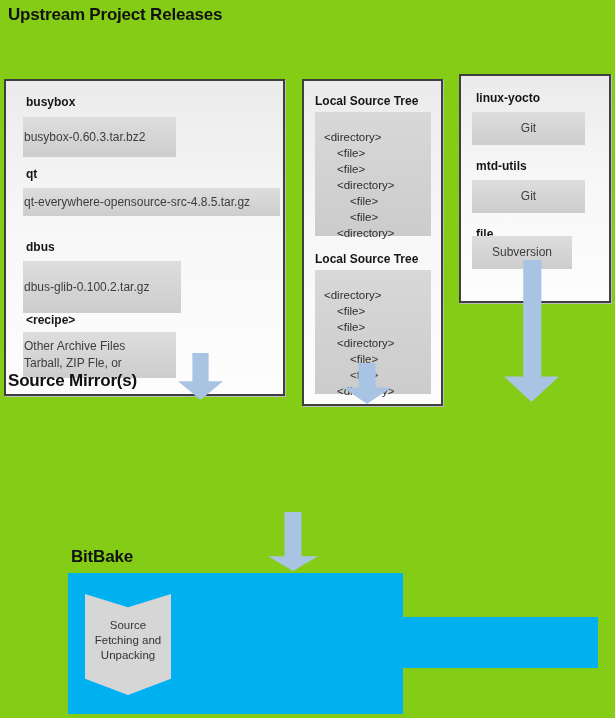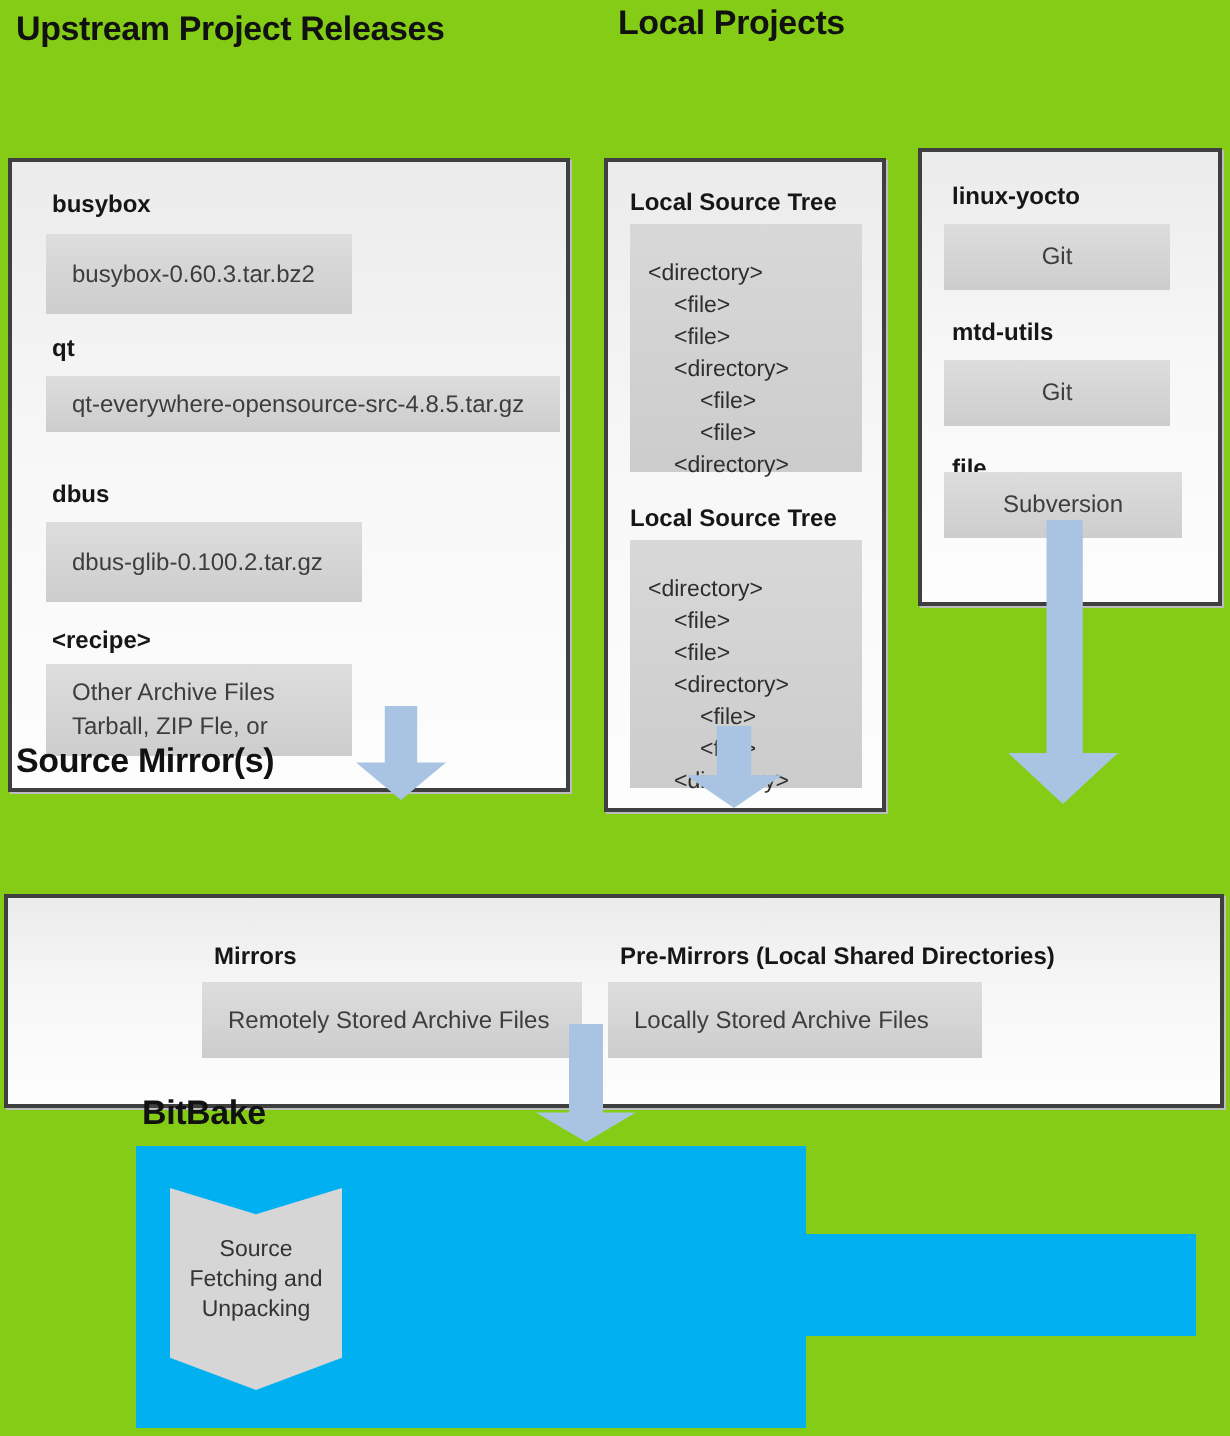--- a/index.html
+++ b/index.html
@@ -21,21 +21,21 @@
   }
   .lbl{
     position:absolute;font-size:12px;font-weight:bold;color:#161616;
     white-space:nowrap;
   }
   .gbox{
     position:absolute;box-sizing:border-box;
     background:linear-gradient(180deg,#dddddd 0%,#cdcdcd 100%);
     color:#3d3d3d;font-size:12px;
     display:flex;flex-direction:column;justify-content:center;
-    padding-left:13px;line-height:17px;
+    padding-left:1px;line-height:17px;
   }
   .gbox.center{align-items:center;padding-left:0;}
   .tree{
     position:absolute;box-sizing:border-box;
     background:linear-gradient(180deg,#d8d8d8 0%,#cccccc 100%);
     color:#2e2e2e;font-size:11.5px;line-height:16px;
     padding-top:17px;
   }
   .tl0{padding-left:9px;}
   .tl1{padding-left:22px;}
@@ -68,30 +68,29 @@
 
   <div class="title" style="left:8px;top:5px">Upstream Project Releases</div>
   <div class="panel" style="left:4px;top:35px;width:281px;height:317px">
     <div class="lbl" style="left:20px;top:14px">busybox</div>
     <div class="gbox" style="left:17px;top:36px;width:153px;height:40px">busybox-0.60.3.tar.bz2</div>
 
     <div class="lbl" style="left:20px;top:86px">qt</div>
     <div class="gbox" style="left:17px;top:107px;width:257px;height:28px">qt-everywhere-opensource-src-4.8.5.tar.gz</div>
 
     <div class="lbl" style="left:20px;top:159px">dbus</div>
-    <div class="gbox" style="left:17px;top:180px;width:158px;height:40px">dbus-glib-0.100.2.tar.gz</div>
+    <div class="gbox" style="left:17px;top:180px;width:158px;height:52px">dbus-glib-0.100.2.tar.gz</div>
 
     <div class="lbl" style="left:20px;top:232px">&lt;recipe&gt;</div>
     <div class="gbox" style="left:17px;top:251px;width:153px;height:46px">
       <div>Other Archive Files</div>
       <div>Tarball, ZIP Fle, or</div>
     </div>
   </div>
 
-  <div class="title" style="left:309px;top:2px">Local Projects</div>
   <div class="panel" style="left:302px;top:35px;width:141px;height:327px">
     <div class="lbl" style="left:11px;top:13px">Local Source Tree</div>
     <div class="tree" style="left:11px;top:31px;width:116px;height:124px">
       <div class="tl0">&lt;directory&gt;</div>
       <div class="tl1">&lt;file&gt;</div>
       <div class="tl1">&lt;file&gt;</div>
       <div class="tl1">&lt;directory&gt;</div>
       <div class="tl2">&lt;file&gt;</div>
       <div class="tl2">&lt;file&gt;</div>
       <div class="tl1">&lt;directory&gt;</div>
@@ -110,35 +109,28 @@
   </div>
 
   <div class="panel" style="left:459px;top:30px;width:152px;height:229px">
     <div class="lbl" style="left:15px;top:15px">linux-yocto</div>
     <div class="gbox center" style="left:11px;top:36px;width:113px;height:33px">Git</div>
 
     <div class="lbl" style="left:15px;top:83px">mtd-utils</div>
     <div class="gbox center" style="left:11px;top:104px;width:113px;height:33px">Git</div>
 
     <div class="lbl" style="left:15px;top:151px">file</div>
-    <div class="gbox center" style="left:11px;top:160px;width:119px;height:33px">Subversion</div>
+    <div class="gbox center" style="left:11px;top:160px;width:100px;height:33px">Subversion</div>
   </div>
 
   <div class="arrow a1"></div>
   <div class="arrow a2"></div>
   <div class="arrow a3"></div>
 
   <div class="title" style="left:8px;top:371px">Source Mirror(s)</div>
-  <div class="panel" style="left:2px;top:403px;width:610px;height:107px">
-    <div class="lbl" style="left:103px;top:22px">Mirrors</div>
-    <div class="gbox" style="left:97px;top:42px;width:190px;height:38px">Remotely Stored Archive Files</div>
-
-    <div class="lbl" style="left:306px;top:22px">Pre-Mirrors (Local Shared Directories)</div>
-    <div class="gbox" style="left:300px;top:42px;width:187px;height:38px">Locally Stored Archive Files</div>
-  </div>
 
   <div class="arrow a4"></div>
 
   <div class="title" style="left:71px;top:547px">BitBake</div>
   <div class="blue blue-main"></div>
   <div class="blue blue-arm"></div>
   <div class="ribbon">
     <div>Source</div>
     <div>Fetching and</div>
     <div>Unpacking</div>

